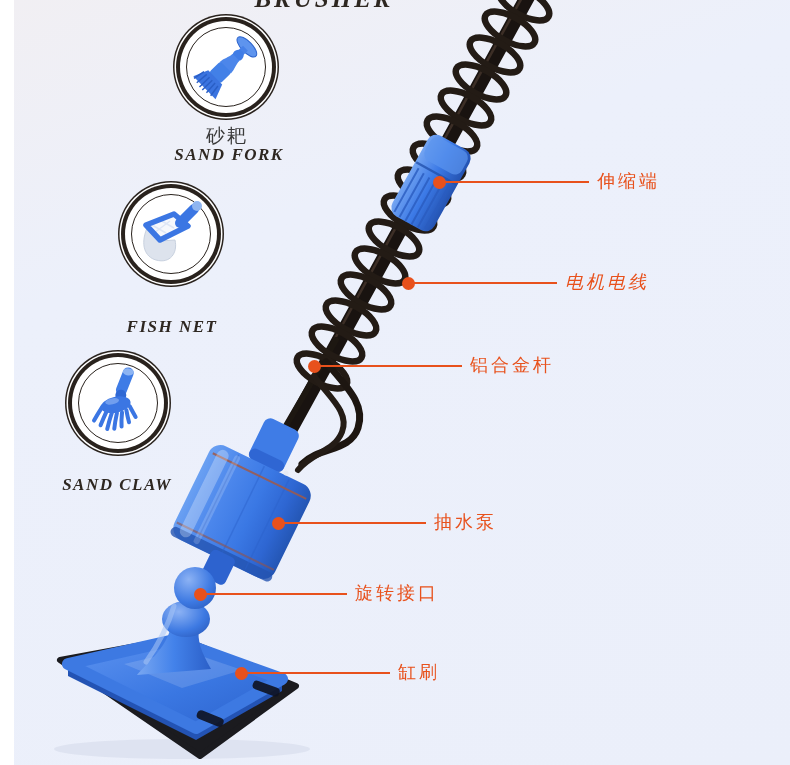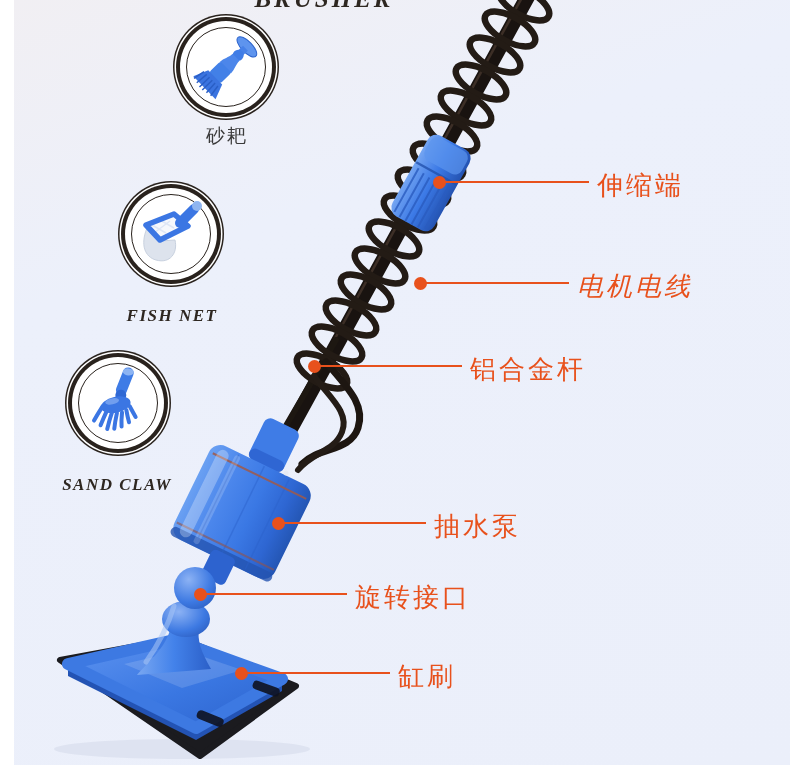--- a/index.html
+++ b/index.html
@@ -31,24 +31,24 @@
     font-size:25px;letter-spacing:3px;color:#2e2721;
   }
   
   .callout{position:absolute;height:0;border-top:2px solid #e8511c;}
   .callout::before{
     content:"";position:absolute;left:-6px;top:-7px;width:13px;height:13px;
     border-radius:50%;background:#e8511c;
   }
   .callout .lbl{
     position:absolute;left:100%;margin-left:8px;top:-11px;line-height:1;
-    font-size:26px;letter-spacing:3px;color:#e8511c;white-space:nowrap;
+    font-size:18px;letter-spacing:3px;color:#e8511c;white-space:nowrap;
   }
   .co1{left:425px;top:181px;width:150px;}
-  .co2{left:406px;top:282px;width:149px;font-style:italic;}
+  .co2{left:394px;top:282px;width:149px;font-style:italic;}
   .co3{left:300px;top:365px;width:148px;}
   .co4{left:264px;top:522px;width:148px;}
   .co5{left:186px;top:593px;width:147px;text-decoration:underline;}
   .co6{left:227px;top:672px;width:149px;}
   .product-svg{position:absolute;left:0;top:0;}
 </style>
 </head>
 <body>
 
 <div id="stage">
@@ -188,31 +188,32 @@
         <rect x="35.5" y="12" width="7" height="8" fill="#4781e8"></rect>
         <circle cx="39" cy="22" r="5.5" fill="#3f7ce6"></circle>
         <path d="M34,25 C34,31 31,34 31,40 L47,40 C47,34 44,31 44,25 Z" fill="#4c86ea"></path>
         <rect x="31" y="39" width="16" height="16" rx="3" fill="#4280e7"></rect>
         <path d="M29,54 L49,54 L55,69 L23,69 Z" fill="#3b74e0"></path>
         <path d="M27,58 L25,70 M31,58 L30,71 M35,58 L35,72 M39,58 L39,72 M43,58 L44,71 M47,58 L49,70" stroke="#2a5fc6" stroke-width="1.5" fill="none"></path>
       </g>
     </svg>
   </div>
   <div class="acc-zh" style="left:133px;top:126px;">砂耙</div>
+  <div class="acc-en" style="left:105px;top:146px;">SAND FORK</div>
 
   <div class="acc-circle" style="left:117px;top:194px;">
     <svg width="78" height="78" viewBox="0 0 78 78">
       <path d="M15,33 C8,50 13,62 24,65 C38,69 46,58 43,45 L28,46 Z" fill="#dde3ed" stroke="#c8d1df" stroke-width="1"></path>
       <path d="M20,30 L34,38 M28,25 L42,33 M22,38 L38,26" stroke="#c3d3ee" stroke-width="1.5"></path>
       <path d="M14,30 L42,19 L56,31 L28,45 Z" fill="#f0f3fa" fill-opacity="0.6" stroke="#3b76e3" stroke-width="5.5" stroke-linejoin="round"></path>
       <line x1="48" y1="28" x2="62" y2="14" stroke="#3b76e3" stroke-width="10" stroke-linecap="round"></line>
       <circle cx="65" cy="11" r="5" fill="#8fb5f0"></circle>
     </svg>
   </div>
-  <div class="acc-en" style="left:48px;top:307px;">FISH NET</div>
+  <div class="acc-en" style="left:48px;top:318px;">FISH NET</div>
 
   <div class="acc-circle" style="left:64px;top:363px;">
     <svg width="78" height="78" viewBox="0 0 78 78">
       <g transform="rotate(6 39 39)">
         <line x1="46" y1="8" x2="41" y2="26" stroke="#3f7ce6" stroke-width="11" stroke-linecap="round"></line>
         <ellipse cx="46" cy="7" rx="5.5" ry="3.5" fill="#8db4f2"></ellipse>
         <circle cx="41" cy="31" r="5.5" fill="#2f68d4"></circle>
         <ellipse cx="37" cy="41" rx="15" ry="8" fill="#3b76e3" transform="rotate(-18 37 41)"></ellipse>
         <ellipse cx="33" cy="38" rx="7" ry="3" fill="#7fa9f0" opacity="0.8" transform="rotate(-18 33 38)"></ellipse>
         <g stroke="#3b76e3" stroke-width="4" stroke-linecap="round" fill="none">

